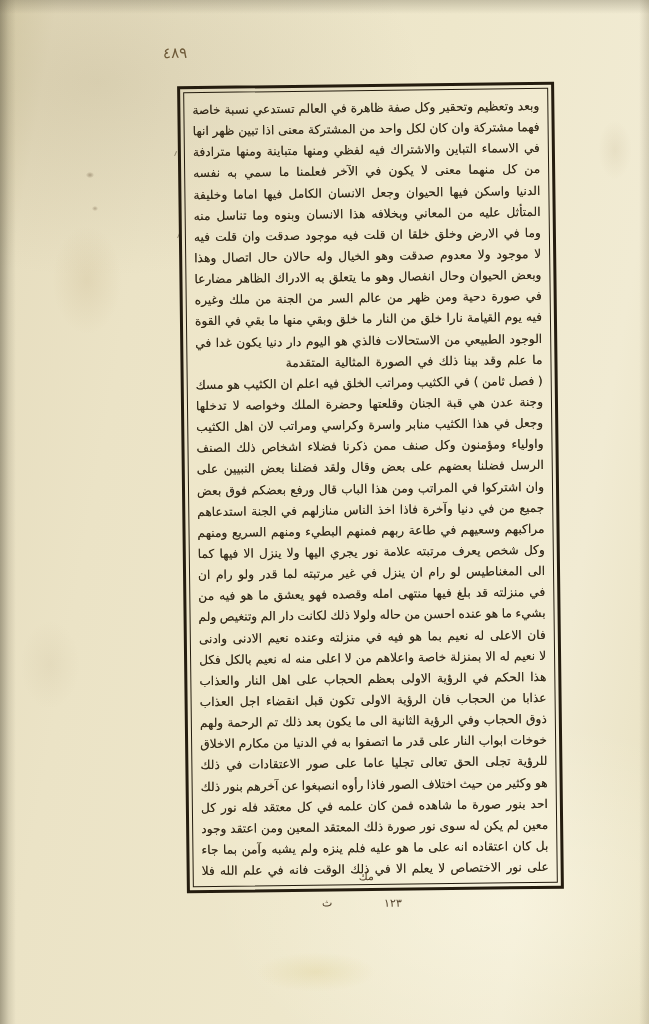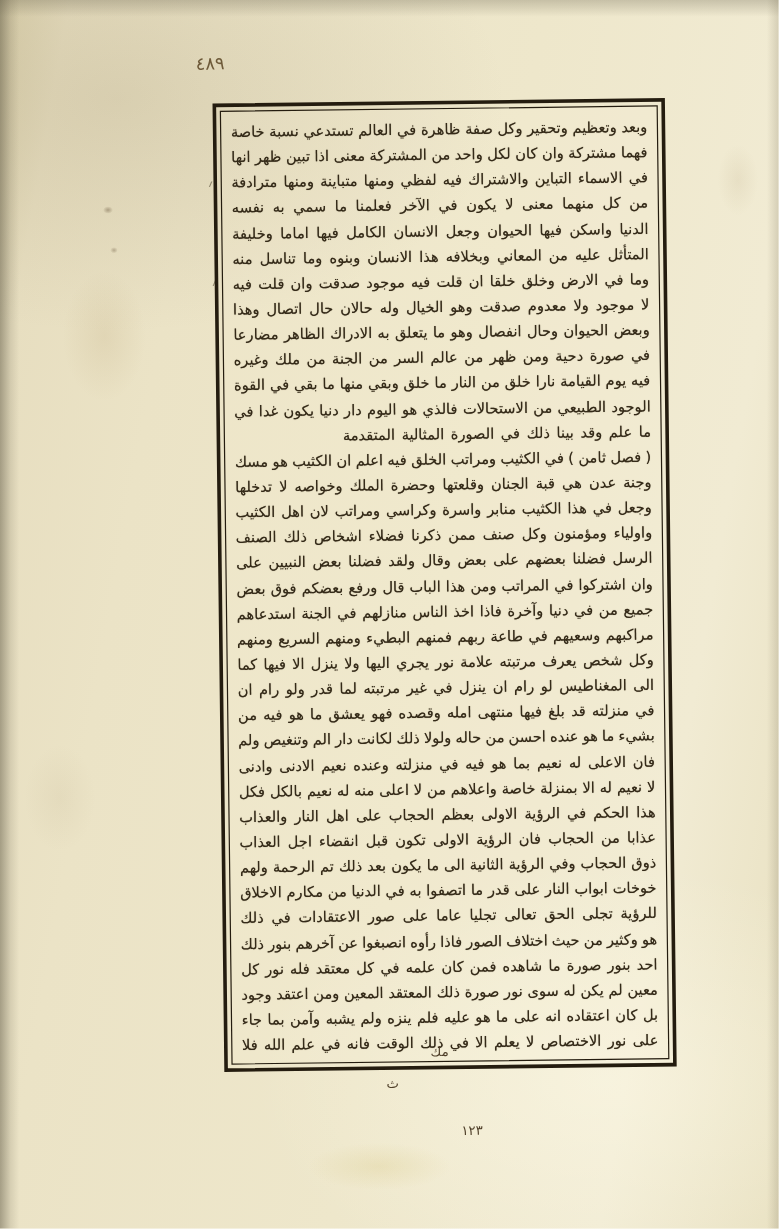--- a/index.html
+++ b/index.html
@@ -50,21 +50,21 @@
     height:21.15px;overflow:hidden;
     text-align:justify;text-align-last:justify;
     word-spacing:-0.5px;
   }
   .tl.short{width:74%;margin-right:0;margin-left:auto;}
 
   .marks{position:absolute;left:0;top:0;width:100%;height:100%;pointer-events:none;}
   .marks span{position:absolute;font-size:11px;color:#4e3e28;}
   .mk-a{left:129px;top:806px;}
   .mk-b{left:166px;top:780px;letter-spacing:1px;}
-  .mk-c{left:191px;top:846px;letter-spacing:2px;}
+  .mk-c{left:191px;top:807px;letter-spacing:2px;}
 
   
   .speck{position:absolute;color:rgba(70,58,38,.55);font-size:9px;}
   .stain{position:absolute;border-radius:50%;pointer-events:none;}
   .st1{left:52px;top:225px;width:70px;height:110px;background:radial-gradient(ellipse, rgba(160,130,75,.12), transparent 70%);}
   .st2{left:86px;top:172px;width:8px;height:6px;background:radial-gradient(ellipse, rgba(90,70,45,.40), transparent 75%);}
   .st3{left:92px;top:206px;width:6px;height:5px;background:radial-gradient(ellipse, rgba(90,70,45,.35), transparent 75%);}
   .st4{left:256px;top:952px;width:120px;height:40px;background:radial-gradient(ellipse, rgba(205,185,100,.20), transparent 70%);}
   .st5{left:598px;top:120px;width:34px;height:60px;background:radial-gradient(ellipse, rgba(150,125,80,.10), transparent 70%);}
   .st6{left:20px;top:620px;width:60px;height:90px;background:radial-gradient(ellipse, rgba(150,130,90,.08), transparent 70%);}

